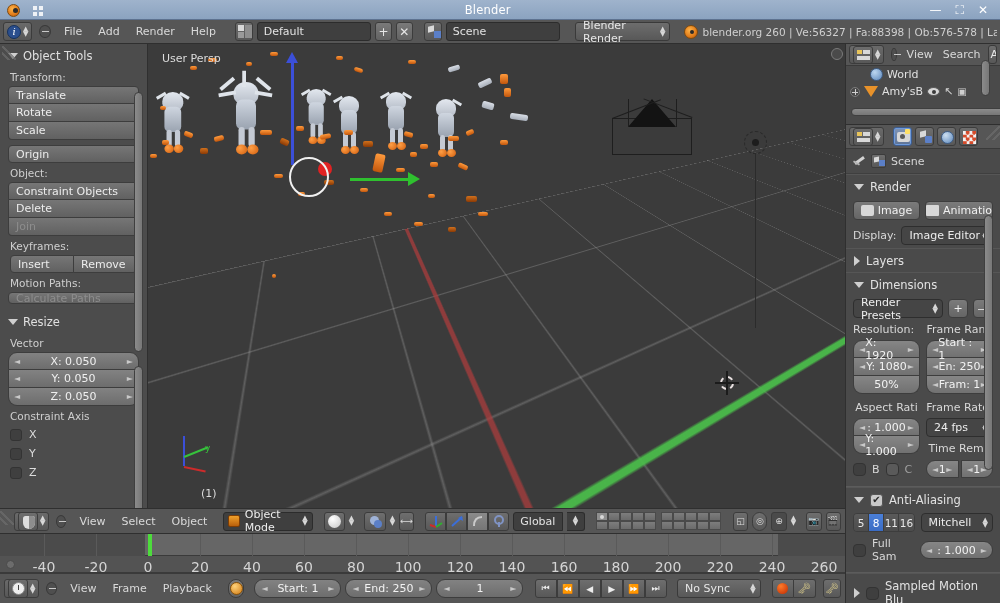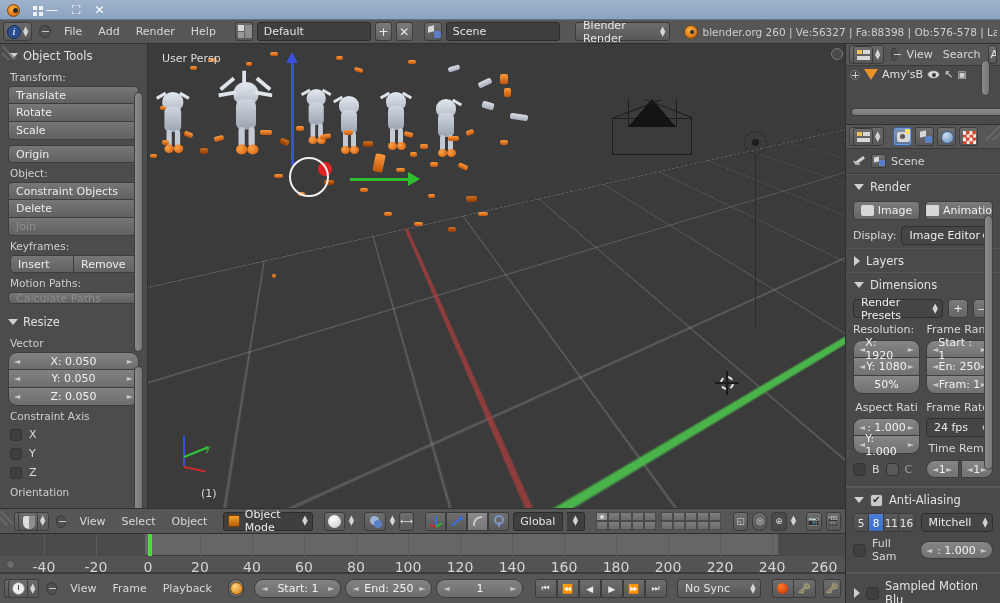--- a/index.html
+++ b/index.html
@@ -386,20 +386,21 @@
 <body>
 
 <div id="app">
 
   <div class="titlebar">
     <div class="tb-logo">
         <div class="ring"></div>
         <div class="dot"></div>
       </div>
     <div class="tb-grip"></div>
+    <div class="tb-title">Blender</div>
     <div class="tb-btns">
       <span>—</span>
       <span>⛶</span>
       <span>✕</span>
     </div>
   </div>
 
   <div class="infobar">
     <div class="hdr-icon-btn">
       <div class="ic-info">i</div>
@@ -495,21 +496,20 @@
       <span>X</span>
     </div>
     <div class="chk-row">
       <span class="chkbox"></span>
       <span>Y</span>
     </div>
     <div class="chk-row">
       <span class="chkbox"></span>
       <span>Z</span>
     </div>
-    <div class="sec-label">Orientation</div>
 
     <div class="tsbar"></div>
     <div class="tsbar2"></div>
   </div>
 
   <div class="viewport">
     <div class="floor">
       <div class="grid"></div>
       <div class="axis-green"></div>
       <div class="axis-red"></div>
@@ -898,20 +898,24 @@
         <div class="spin">
             <span>▲</span>
             <span>▼</span>
           </div>
       </div>
       <div class="collapse-dot"></div>
       <div class="menu-item" style="padding:2px 3px">View</div>
       <div class="menu-item" style="padding:2px 3px">Search</div>
       <div class="dd" style="width:18px;padding:0 2px;overflow:hidden">All</div>
     </div>
+    <div class="out-row" style="padding-left:24px">
+      <span class="globe"></span>
+      <span>World</span>
+    </div>
     <div class="out-row">
       <span class="plus-node"></span>
       <span class="cone"></span>
       <span>Amy'sB</span>
       <span class="eye"></span>
       <span style="font-size:11px;color:#cfcfcf">↖</span>
       <span style="font-size:10px;color:#cfcfcf">▣</span>
     </div>
     <div class="out-hbar"></div>
   </div>

